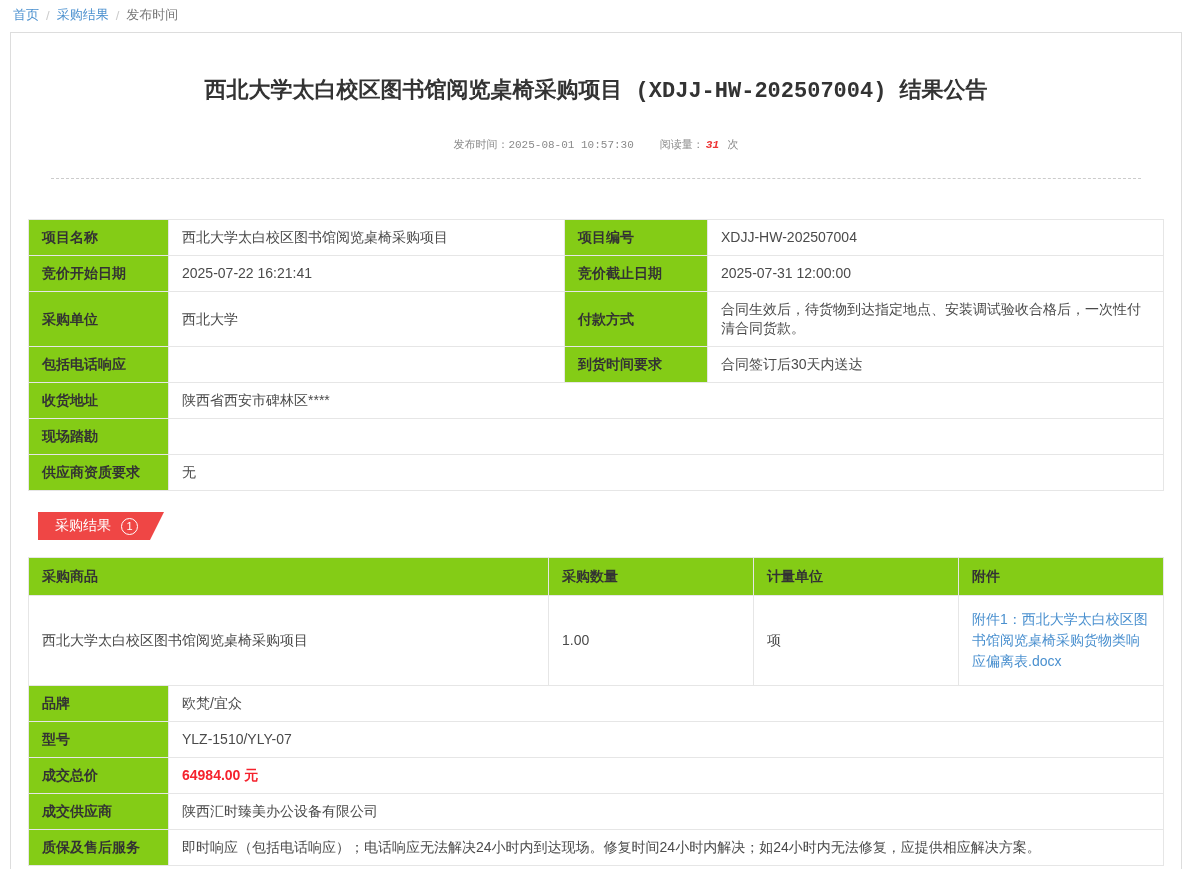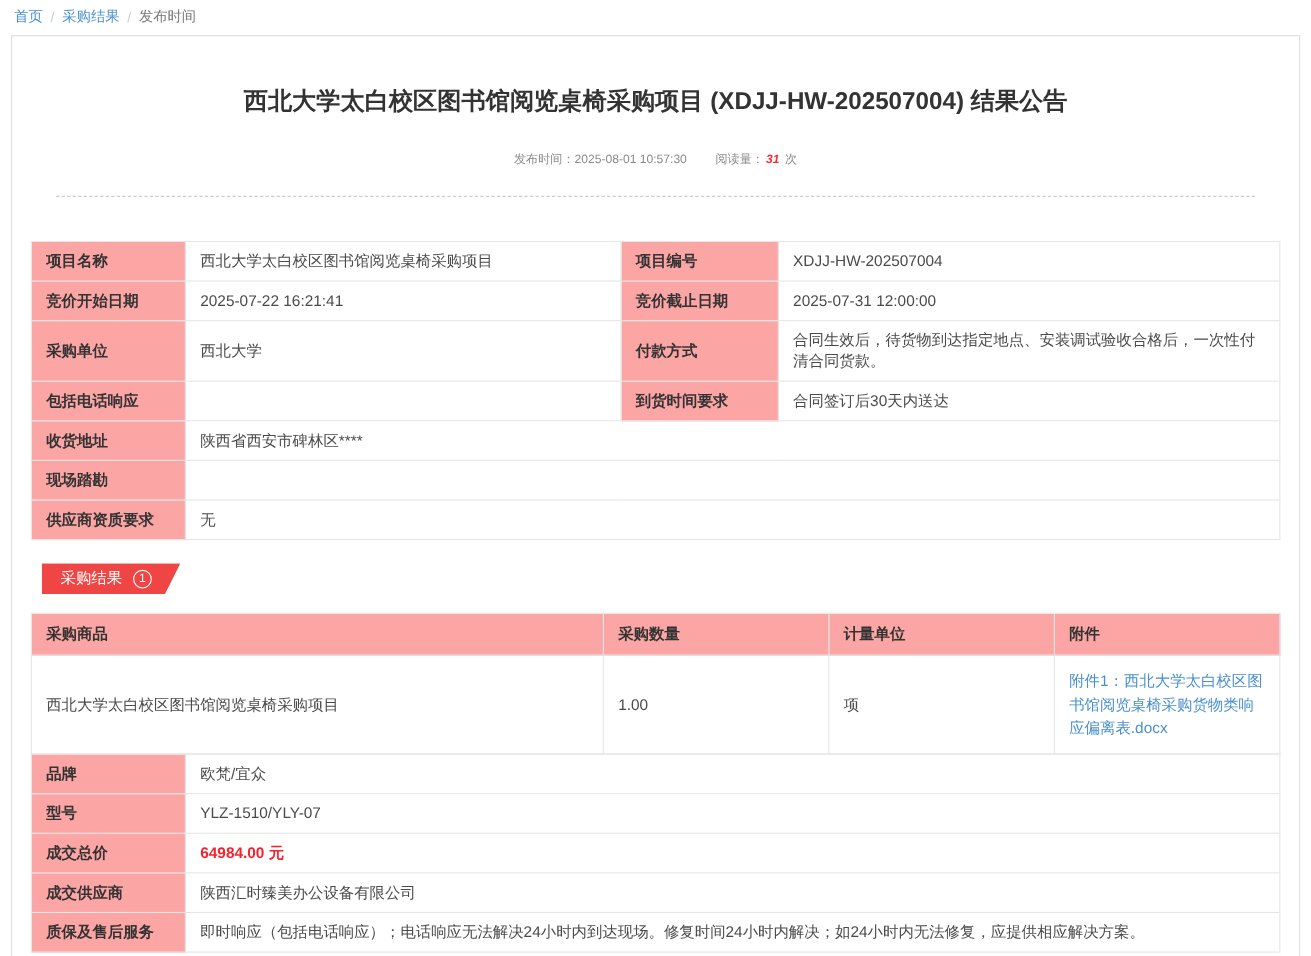--- a/index.html
+++ b/index.html
@@ -29,20 +29,21 @@
     margin: 2px 10px 0 10px;
     border: 1px solid #ddd;
     background: #fff;
     padding-bottom: 14px;
     min-height: 832px;
   }
 
   .title-area {
     padding: 44px 40px 0 40px;
     text-align: center;
+    font-family: Liberation Mono, monospace;
   }
   .page-title {
     font-size: 22px;
     font-weight: bold;
     color: #333;
     line-height: 30px;
   }
   .meta-line {
     margin-top: 30px;
     font-size: 11px;
@@ -69,21 +70,21 @@
   }
   td, th {
     border: 1px solid #e6e6e6;
     padding: 8px 13px;
     text-align: left;
     vertical-align: middle;
     line-height: 19px;
     word-break: break-all;
   }
   th {
-    background: #fca5a5;
+    background: #84cc16;
     font-weight: bold;
     color: #333;
   }
   td { color: #4a4a4a; }
   .row-h { height: 35px; }
   .red-value { color: #f5222d; font-weight: bold; }
 
   
   .ribbon-wrap { margin-top: 21px; height: 28px; }
   .ribbon {

